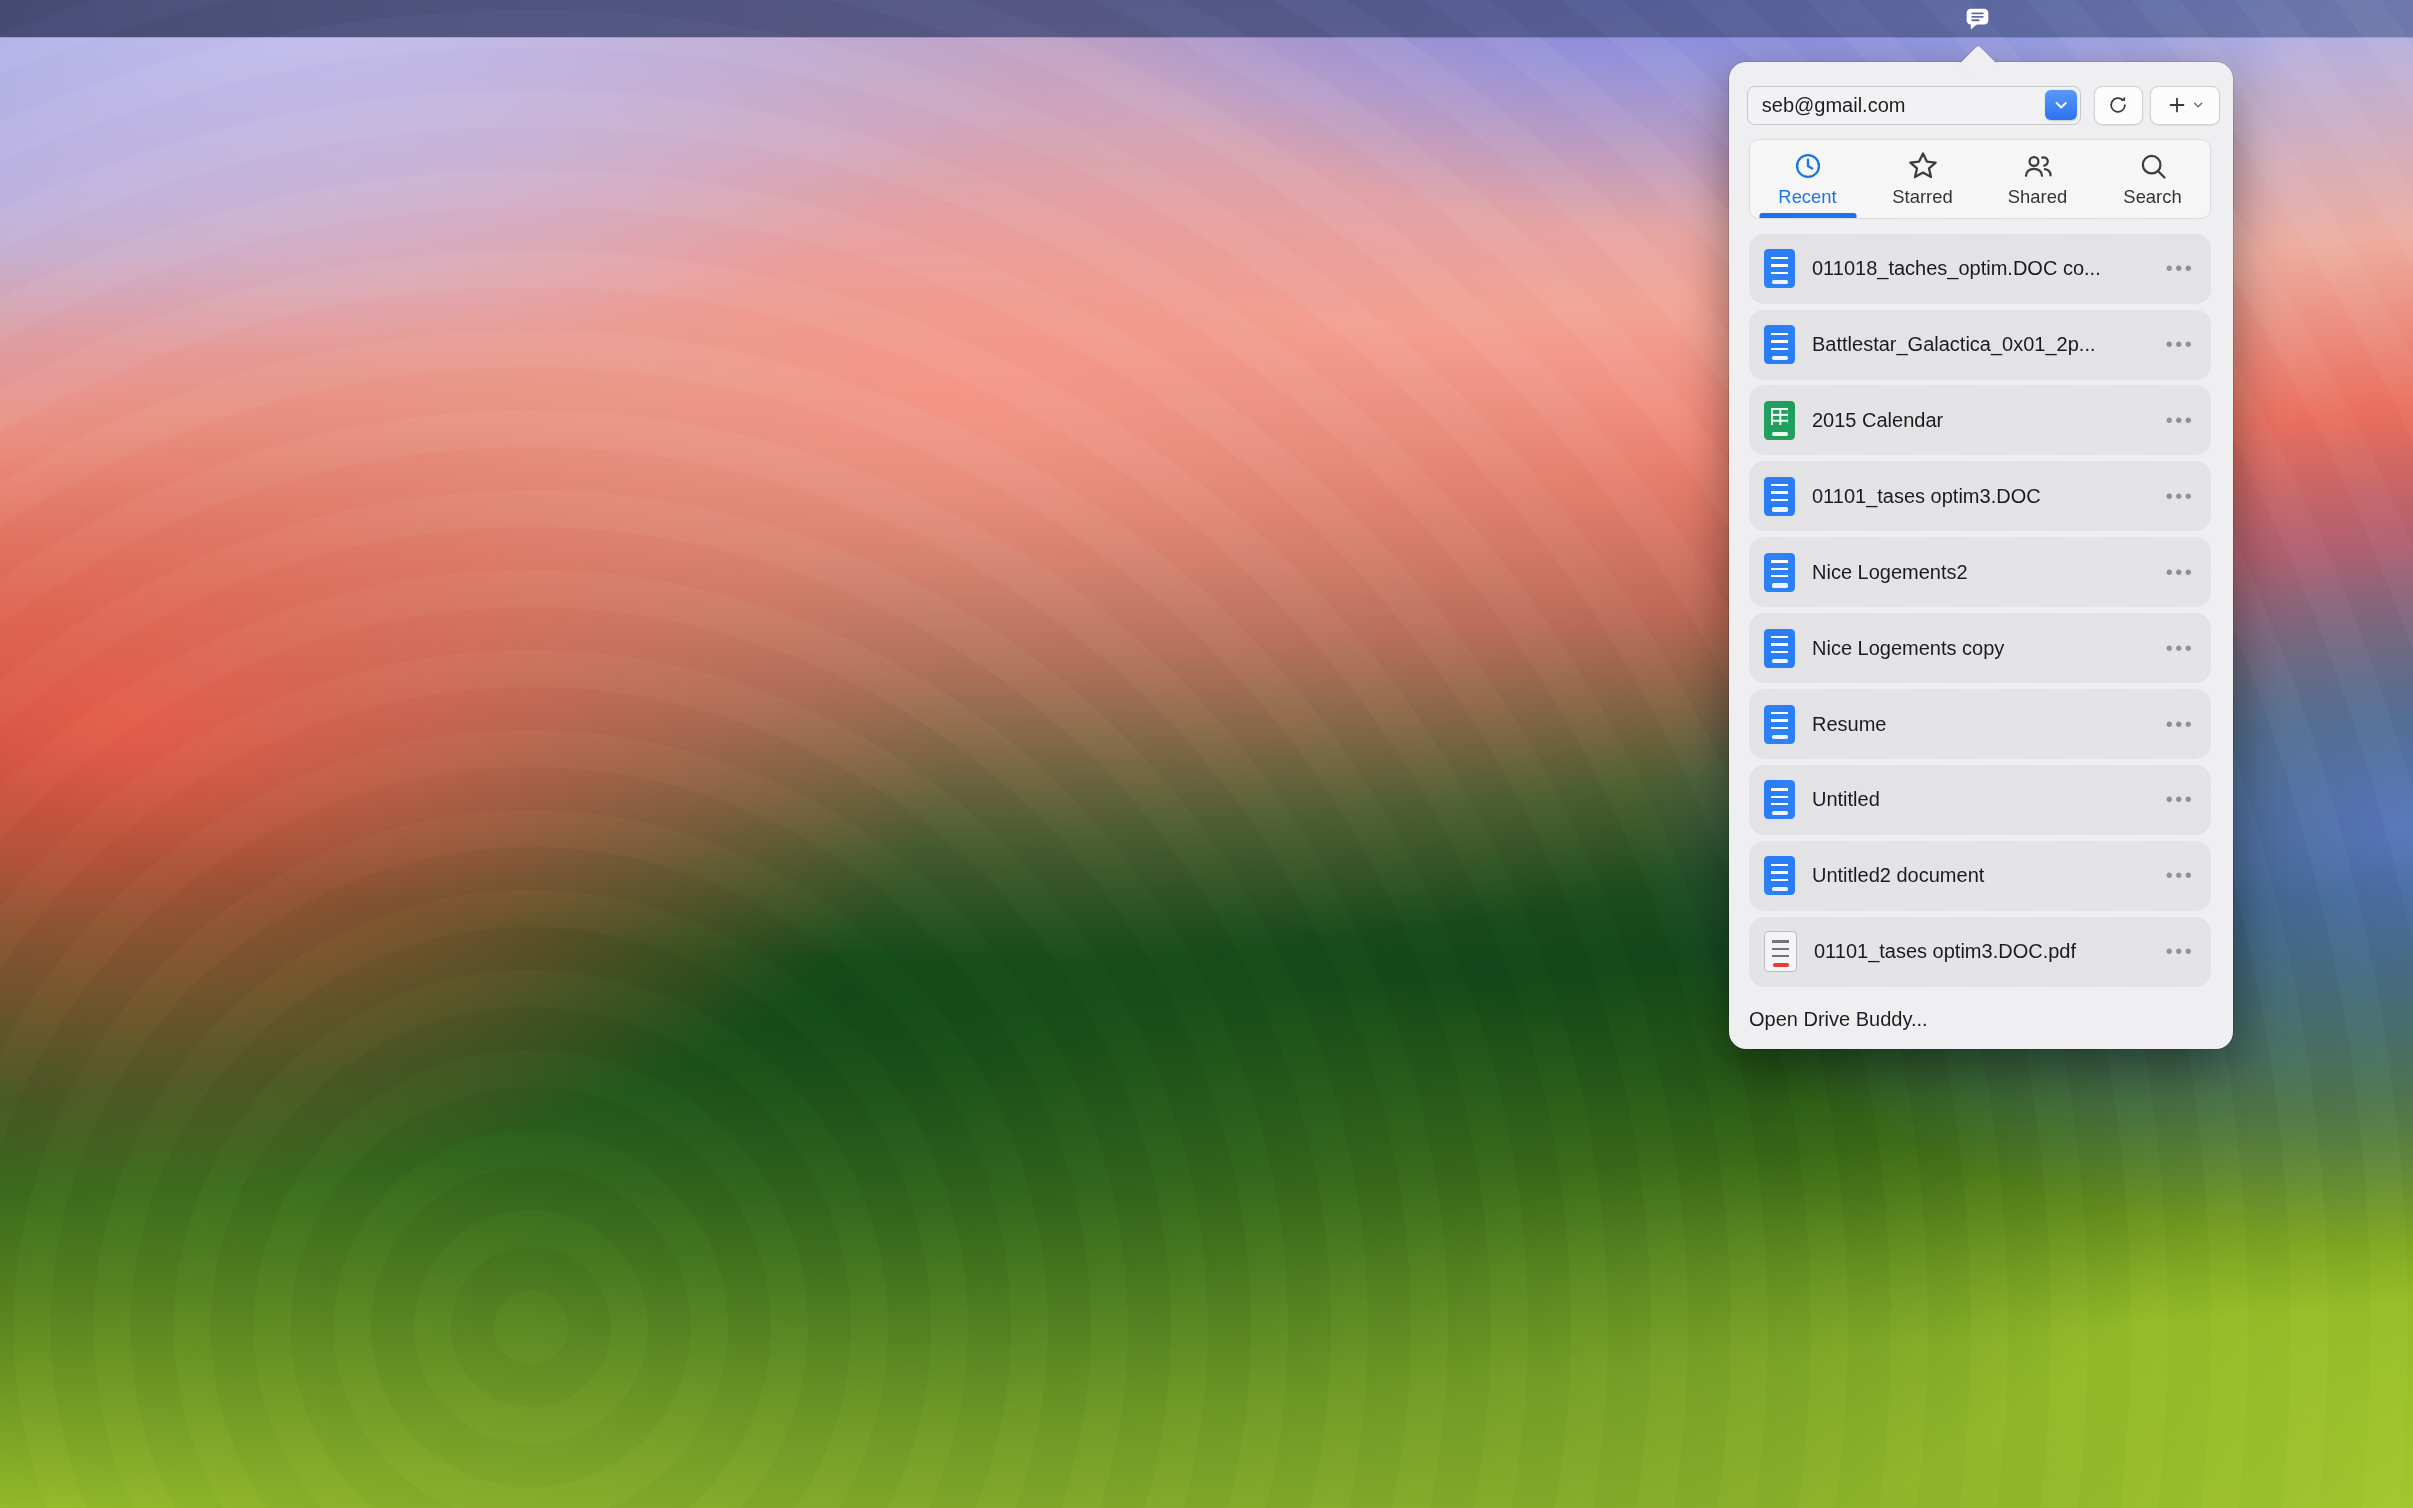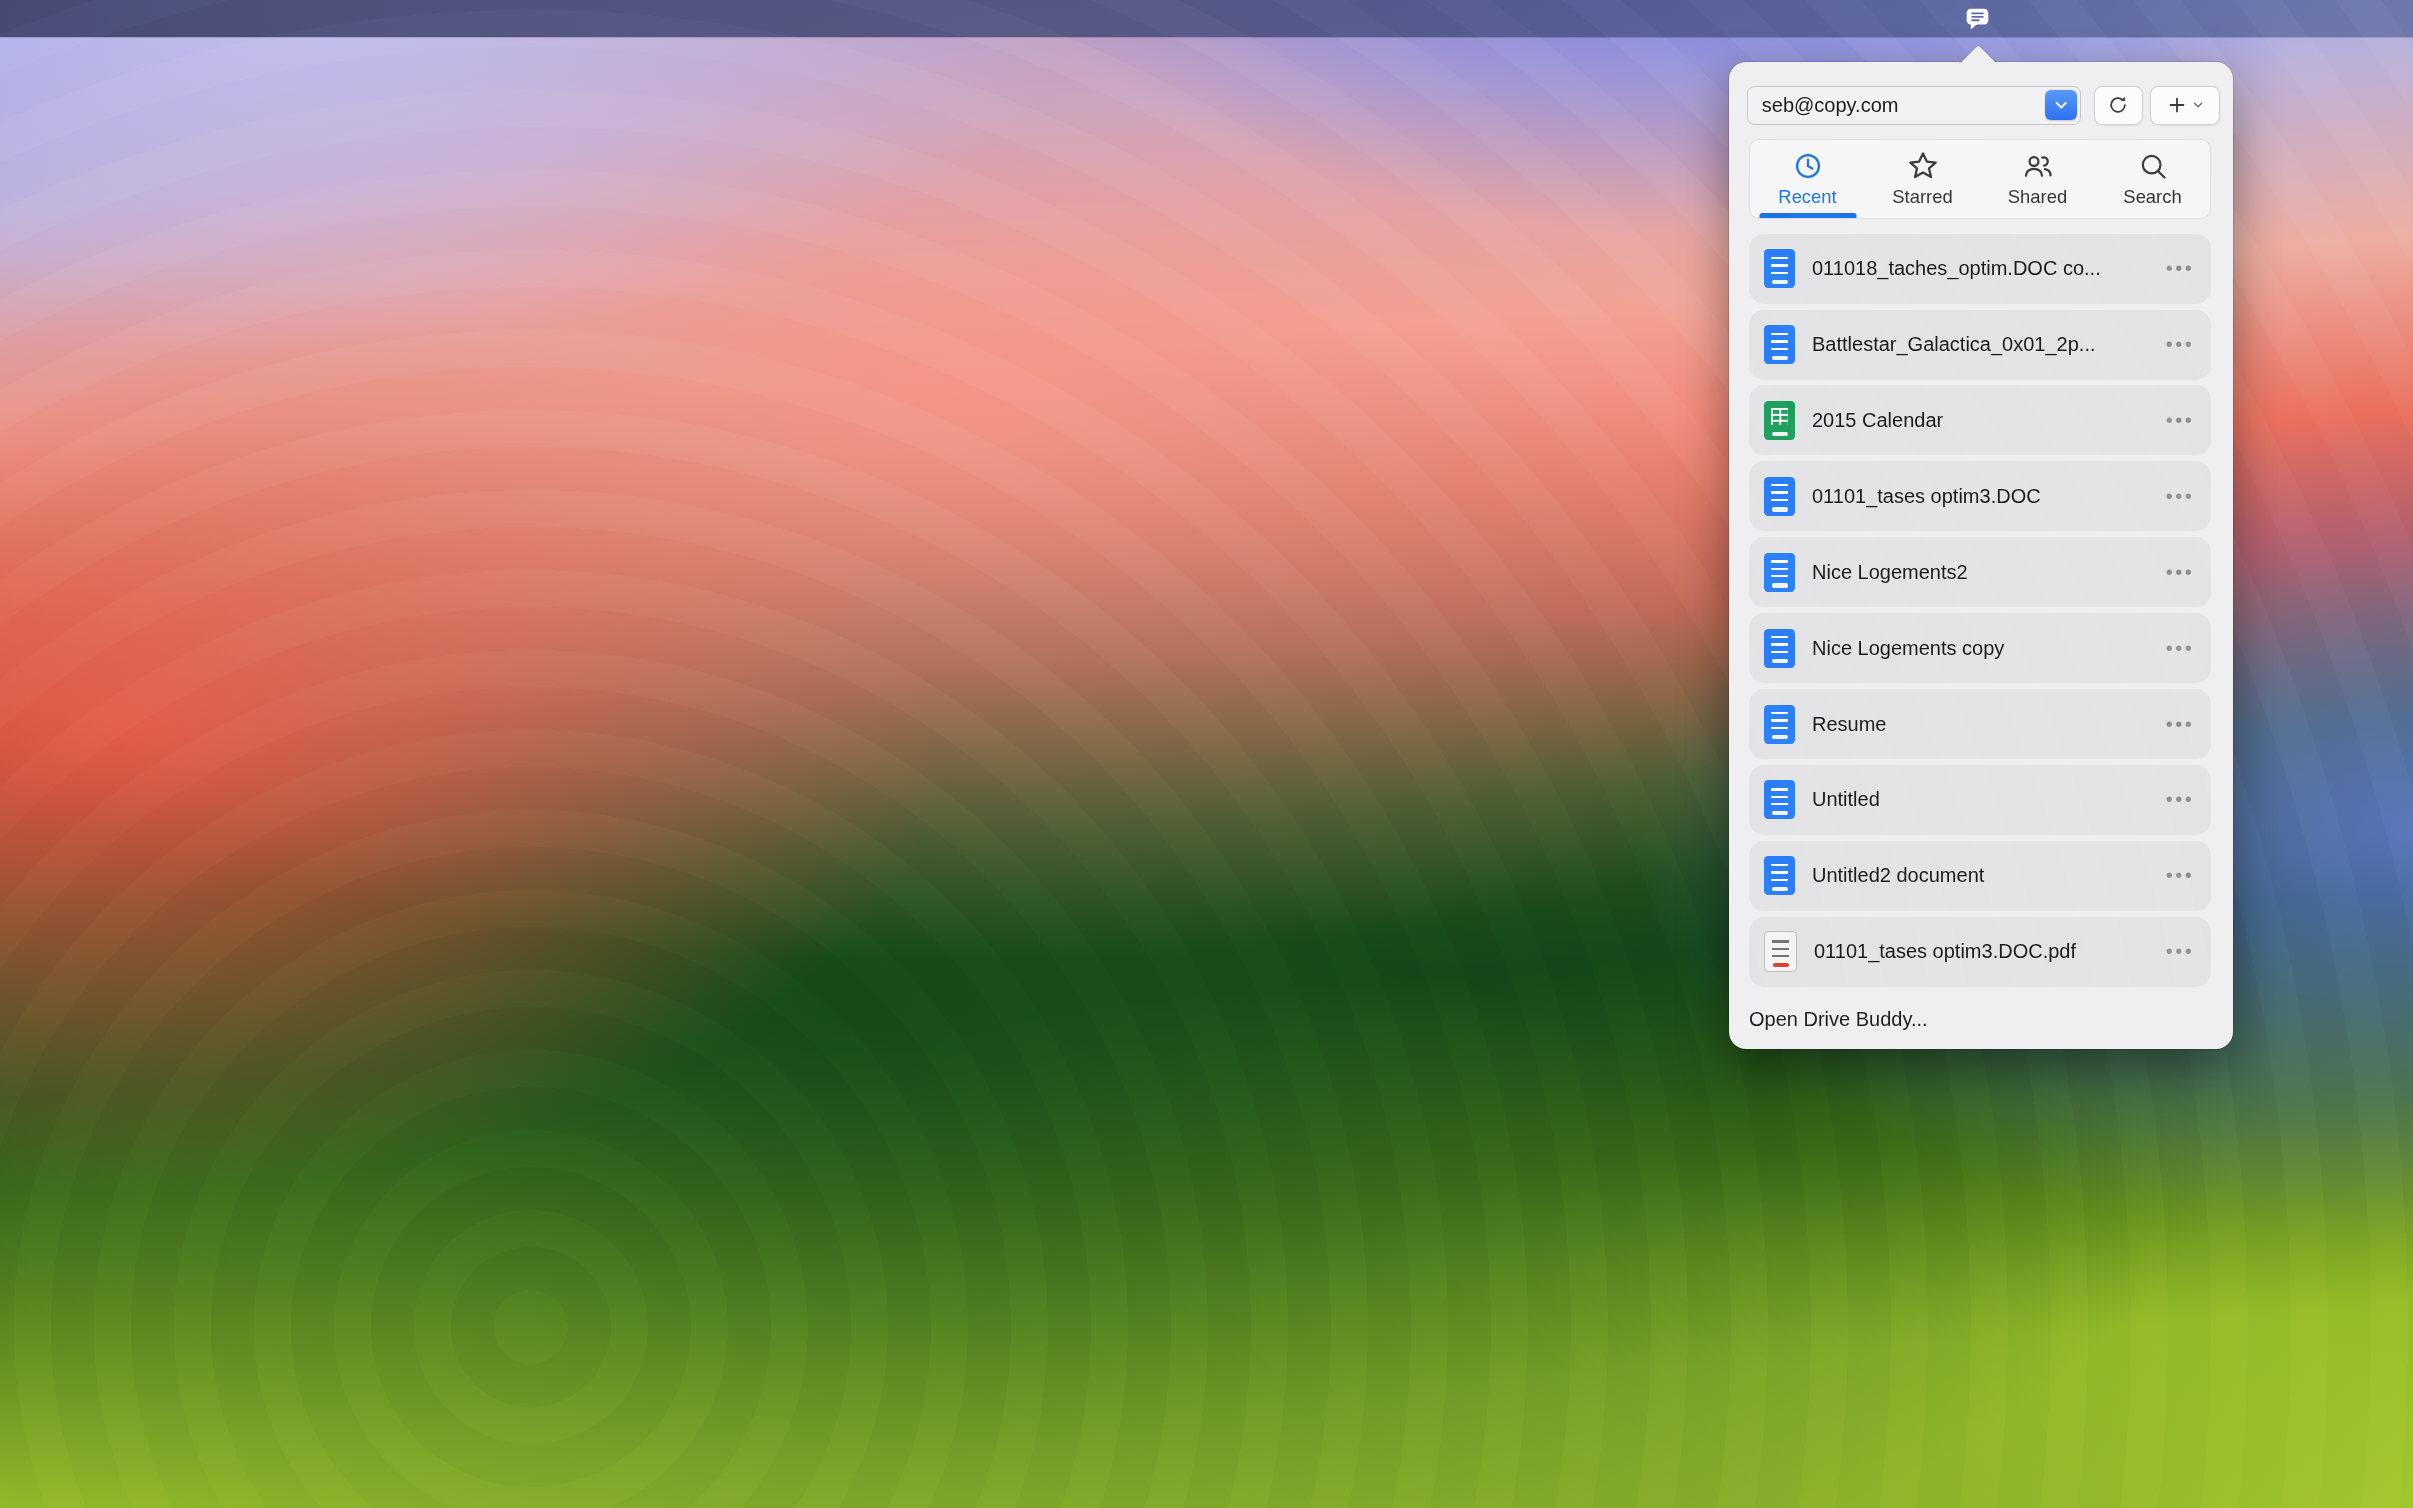--- a/index.html
+++ b/index.html
@@ -155,21 +155,21 @@
         <rect width="30" height="28" fill="#ffffff" mask="url(#slots)"></rect>
       </svg>
     </div>
   </div>
 
   <div class="popover">
     <div class="popover-arrow"></div>
 
     <div class="account-row">
       <div class="account-field">
-        <span class="account-email">seb@copy.com</span>
+        <span class="account-email">seb@gmail.com</span>
         <button class="account-dd">
           <span>
             <svg width="18.4" height="18.4" viewBox="0 0 24 24" fill="none" stroke="#ffffff" stroke-width="2.6" stroke-linecap="round" stroke-linejoin="round">
               <polyline points="6 9 12 15 18 9"></polyline>
             </svg>
           </span>
         </button>
       </div>
       <button class="btn refresh">
         <span>

